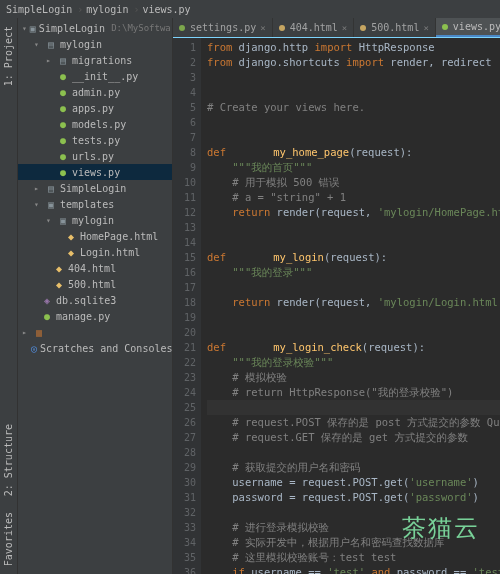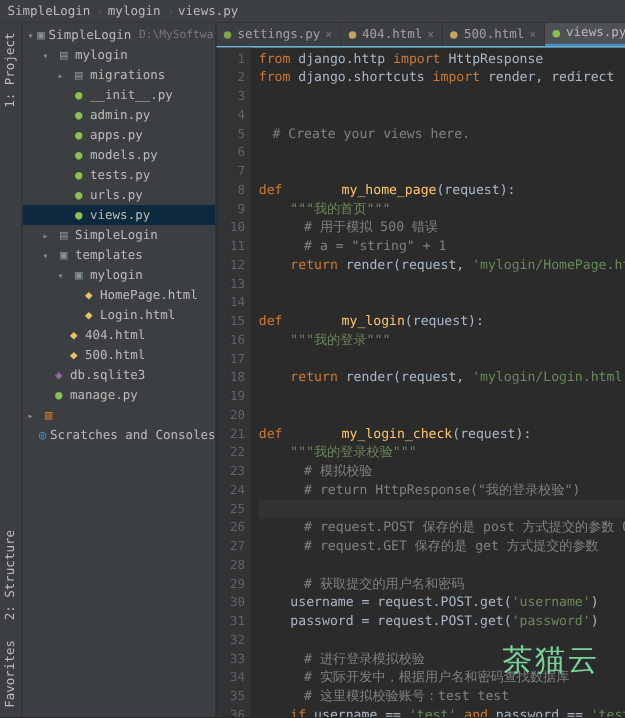--- a/index.html
+++ b/index.html
@@ -36,21 +36,21 @@
 .tab .tclose { margin-left: 4px; color: #888; font-size: 9px; }
 .tab .dot { width: 6px; height: 6px; border-radius: 50%; margin-right: 5px; }
 .editor-body { flex: 1; display: flex; overflow: hidden; position: relative; }
 .gutter { width: 28px; background: #313335; text-align: right; padding: 2px 5px 0 0; color: #606366; font-size: 10px; line-height: 15px; }
 .gutter div { height: 15px; }
 .code { flex: 1; padding: 2px 0 0 6px; font-size: 10.5px; line-height: 15px; white-space: pre; overflow: hidden; }
 .code div { height: 15px; }
 .kw { color: #cc7832; }
 .fn { color: #ffc66d; padding-left: 41px; }
 .str { color: #6a8759; }
-.cmt { color: #808080; margin-left: 11px; }
+.cmt { color: #808080; }
 .caret-line { background: #323232; }
 .watermark { position: absolute; bottom: 30px; right: 20px; font-size: 24px; color: #86efac; font-family: sans-serif; opacity: 0.85; letter-spacing: 2px; pointer-events: none; }
 .left-bottom { display: flex; flex-direction: column; align-items: center; }
 .sep { color: #555; margin: 0 2px; }
 </style>
 </head>
 <body>
 
 <div class="main-layout">
   <div class="breadcrumb-bar">

